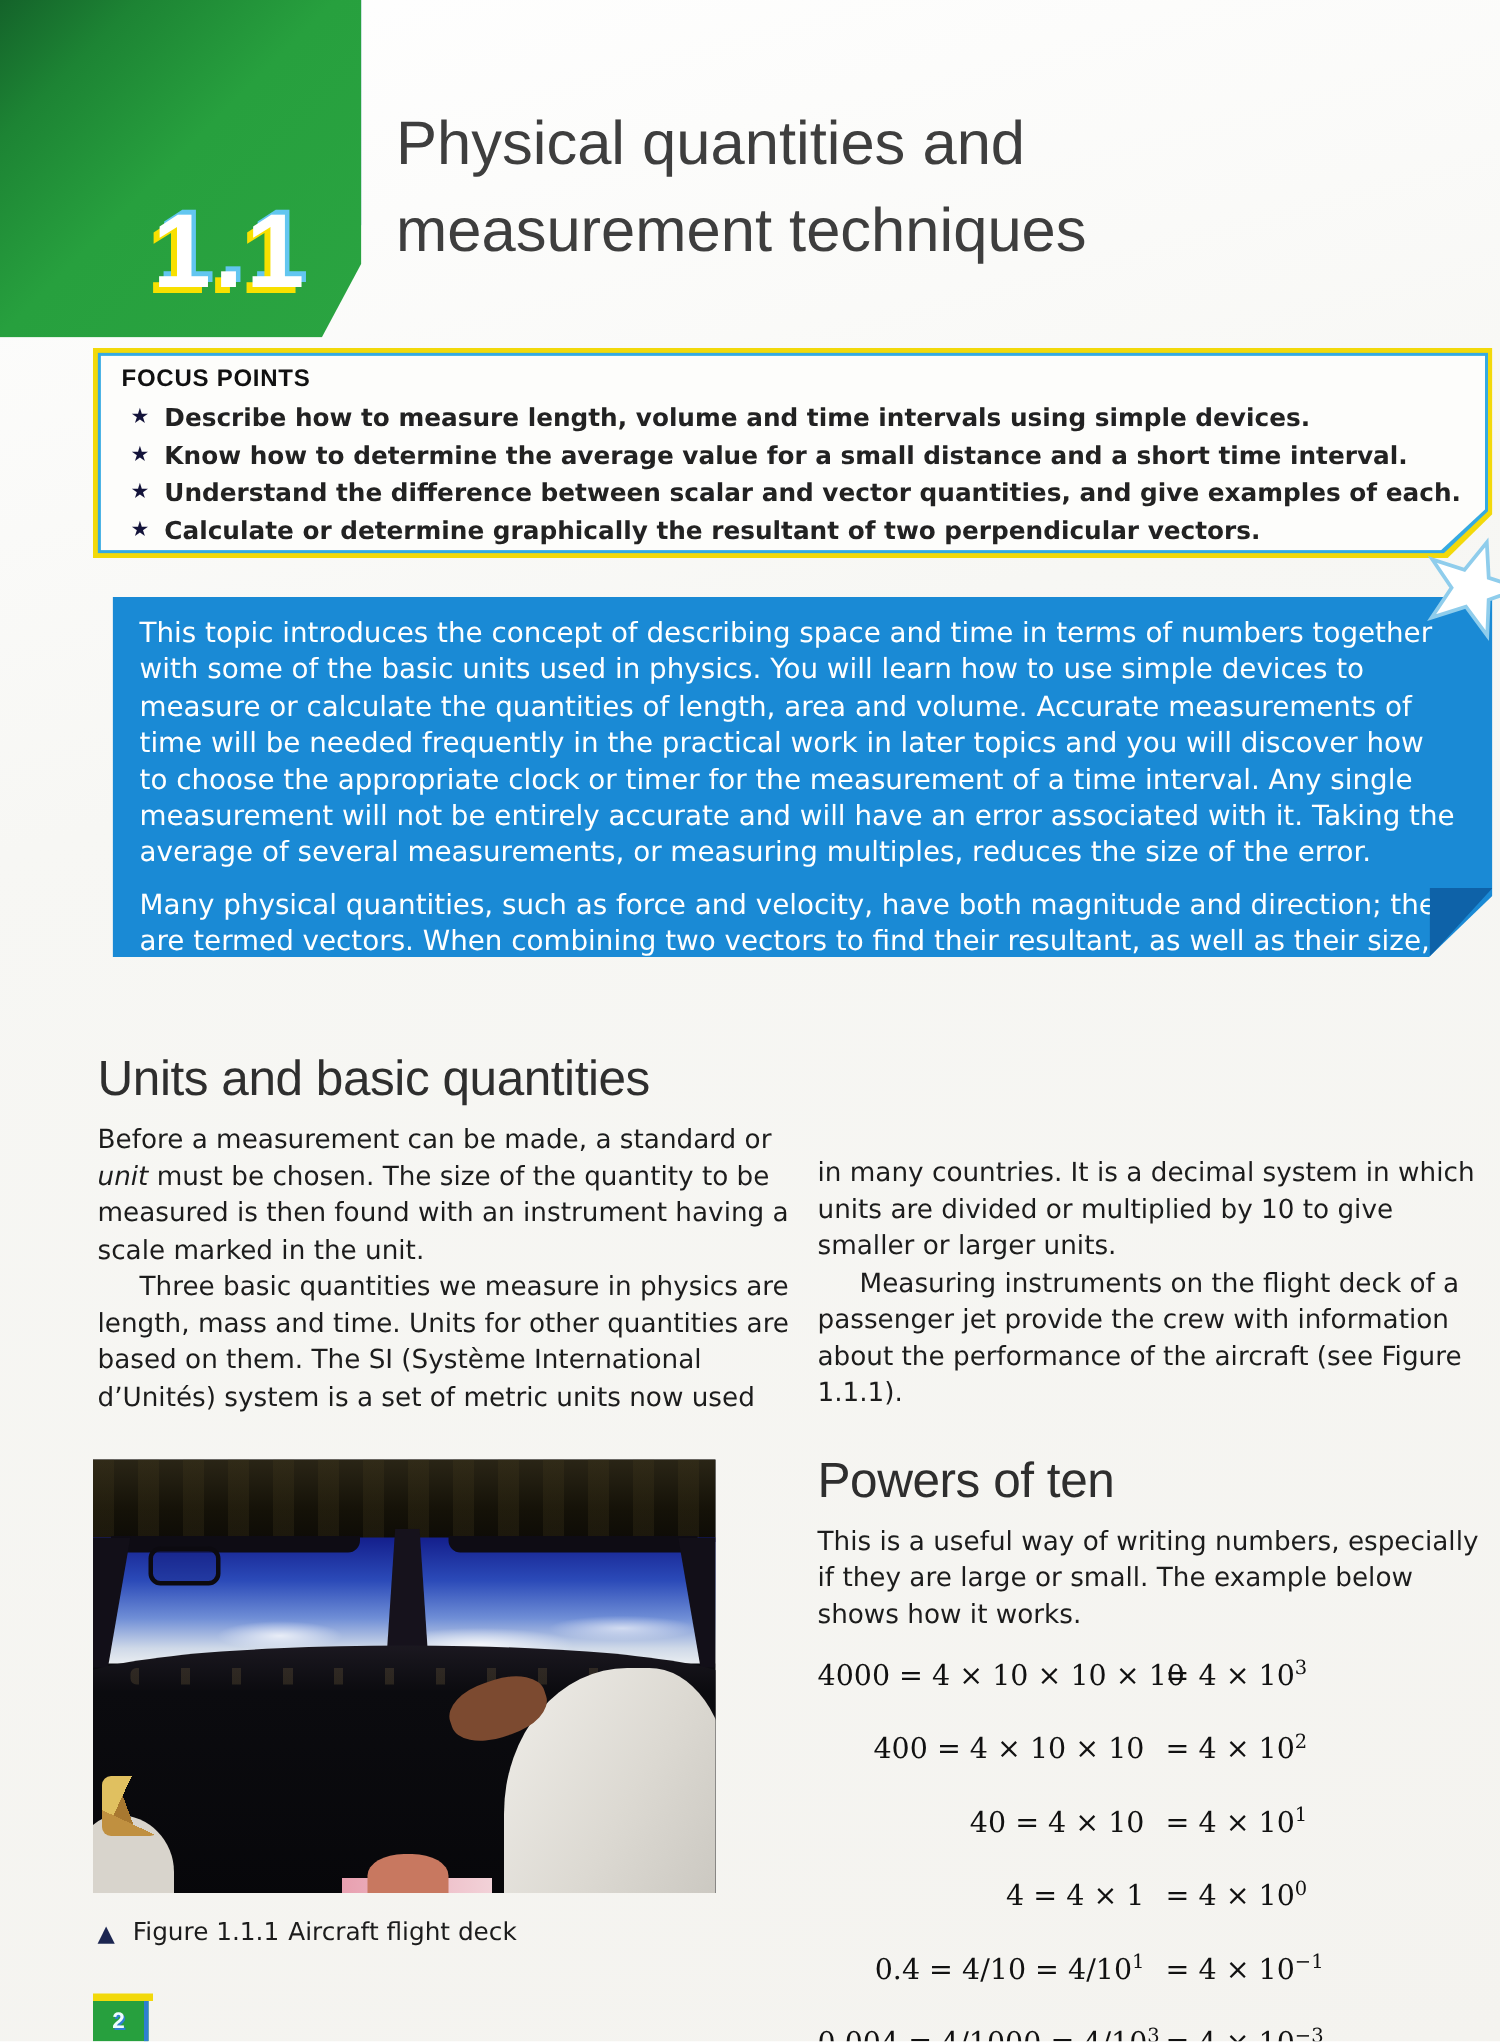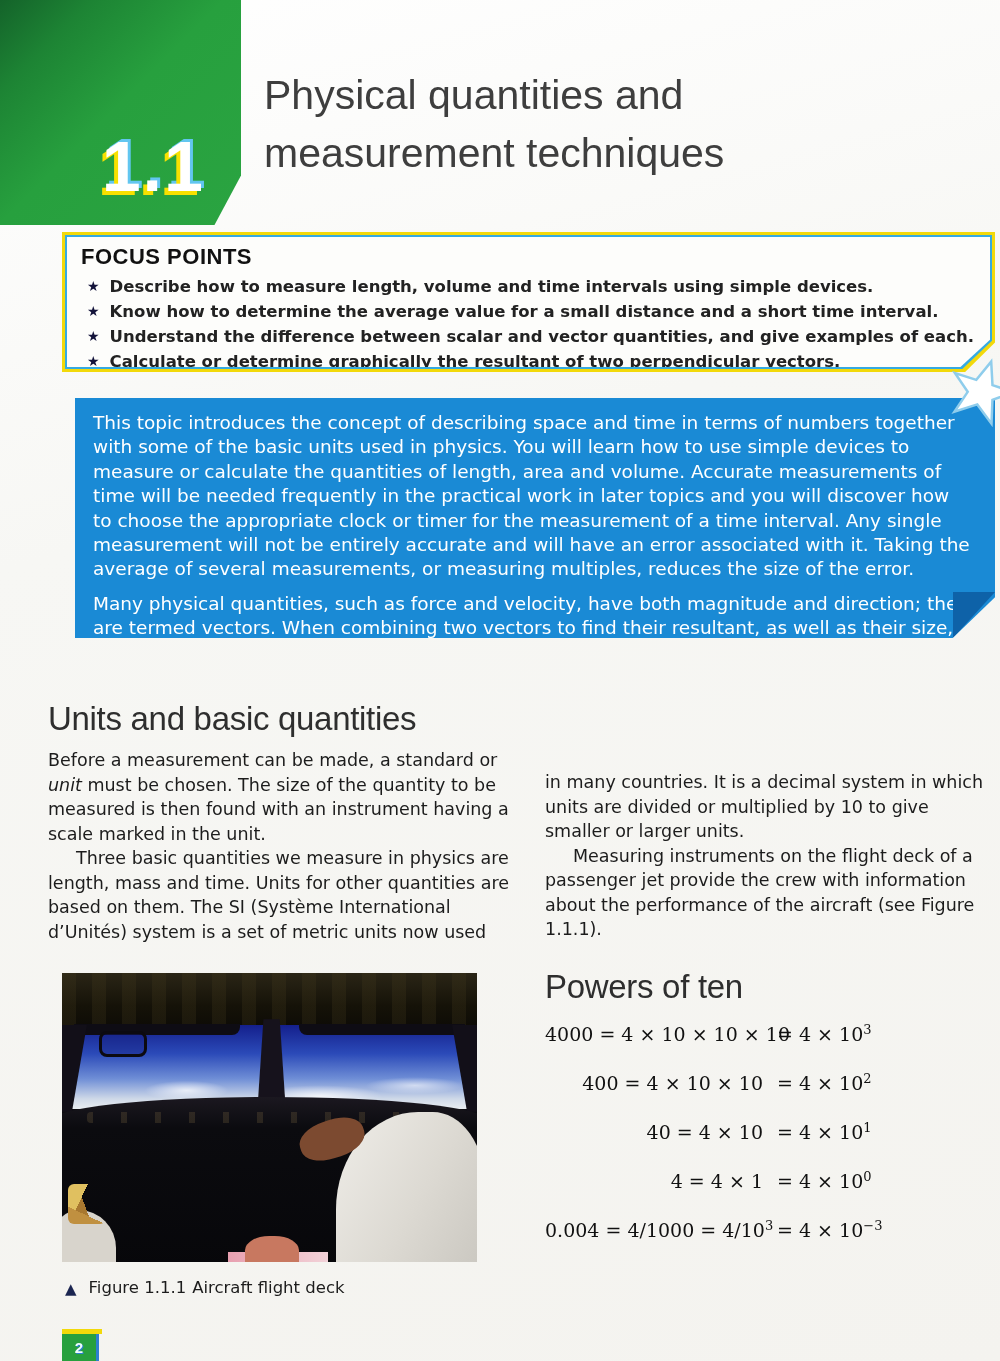--- a/index.html
+++ b/index.html
@@ -47,21 +47,21 @@
     clip-path:polygon(0 0,100% 0,100% 79%,96.8% 100%,0 100%);
   }
   .focus-inner{
     position:absolute;left:2px;top:2px;right:2px;bottom:2px;
     background:#fdfdfb;
     clip-path:polygon(0 0,100% 0,100% 79%,96.8% 100%,0 100%);
     padding:7px 16px 0 14px;box-sizing:border-box;
   }
   .focus-heading{
     font-family:"Liberation Sans",sans-serif;
-    font-size:22px;font-weight:800;color:#111;letter-spacing:.5px;
+    font-size:16px;font-weight:800;color:#111;letter-spacing:.5px;
     margin:0 0 4px 0;
   }
   .focus-list{list-style:none;margin:0;padding:0;}
   .focus-list li{
     display:flex;align-items:flex-start;
     font-size:16.5px;font-weight:600;color:#222;line-height:25px;
   }
   .star-bullet{color:#13133a;font-size:14px;margin:0 10px 0 6px;line-height:25px;}
   
   .intro-box{
@@ -76,21 +76,21 @@
     clip-path:polygon(0 0,100% 0,0 100%);
   }
   .intro-text{padding:13px 22px 0 18px;}
   .intro-text p{
     margin:0 0 10px 0;
     font-size:18.5px;font-weight:500;line-height:24.4px;
     font-family:"DejaVu Sans",sans-serif;
   }
   .corner-star{position:absolute;left:948px;top:358px;}
   
-  .col-left{position:absolute;left:48px;top:700px;width:478px;}
+  .col-left{position:absolute;left:65px;top:700px;width:478px;}
   .col-right{position:absolute;left:545px;top:770px;width:452px;}
   .section-heading{
     font-family:"Liberation Sans",sans-serif;
     font-size:33px;font-weight:400;color:#2e2e2e;
     margin:0 0 10px 0;letter-spacing:-.3px;
   }
   .body-p{margin:0;font-size:17.5px;line-height:24.5px;color:#1c1c1c;}
   .body-p.indent{text-indent:28px;}
   .it{font-style:italic;}
   .b{font-weight:400;}
@@ -264,36 +264,41 @@
   <div class="col-left">
     <h2 class="section-heading">Units and basic quantities</h2>
     <p class="body-p"><span>Before a measurement can be made, a standard or </span><span class="it">unit</span><span> must be chosen. The size of the quantity to be measured is then found with an instrument having a scale marked in the unit.</span></p>
     <p class="body-p indent"><span>Three basic quantities we measure in physics are </span><span class="b">length</span><span>, </span><span class="b">mass</span><span> and </span><span class="b">time</span><span>. Units for other quantities are based on them. The SI (Système International d’Unités) system is a set of metric units now used</span></p>
   </div>
 
   <div class="col-right">
     <p class="body-p">in many countries. It is a decimal system in which units are divided or multiplied by 10 to give smaller or larger units.</p>
     <p class="body-p indent">Measuring instruments on the flight deck of a passenger jet provide the crew with information about the performance of the aircraft (see Figure 1.1.1).</p>
     <h2 class="section-heading powers-heading">Powers of ten</h2>
+    <p class="body-p">This is a useful way of writing numbers, especially if they are large or small. The example below shows how it works.</p>
     <div class="equations">
       <div class="eq-row">
         <span class="eq-lhs"><span>4000 = 4 × 10 × 10 × 10</span><sup></sup></span>
         <span class="eq-rhs"><span>= 4 × 10</span><sup>3</sup></span>
       </div>
       <div class="eq-row">
         <span class="eq-lhs"><span>400 = 4 × 10 × 10</span><sup></sup></span>
         <span class="eq-rhs"><span>= 4 × 10</span><sup>2</sup></span>
       </div>
       <div class="eq-row">
         <span class="eq-lhs"><span>40 = 4 × 10</span><sup></sup></span>
         <span class="eq-rhs"><span>= 4 × 10</span><sup>1</sup></span>
       </div>
       <div class="eq-row">
         <span class="eq-lhs"><span>4 = 4 × 1</span><sup></sup></span>
         <span class="eq-rhs"><span>= 4 × 10</span><sup>0</sup></span>
+      </div>
+      <div class="eq-row">
+        <span class="eq-lhs"><span>0.4 = 4/10 = 4/10</span><sup>1</sup></span>
+        <span class="eq-rhs"><span>= 4 × 10</span><sup>−1</sup></span>
       </div>
       <div class="eq-row">
         <span class="eq-lhs"><span>0.004 = 4/1000 = 4/10</span><sup>3</sup></span>
         <span class="eq-rhs"><span>= 4 × 10</span><sup>−3</sup></span>
       </div>
     </div>
   </div>
 
   <div class="photo">
     <div class="ph-ceiling"></div>

